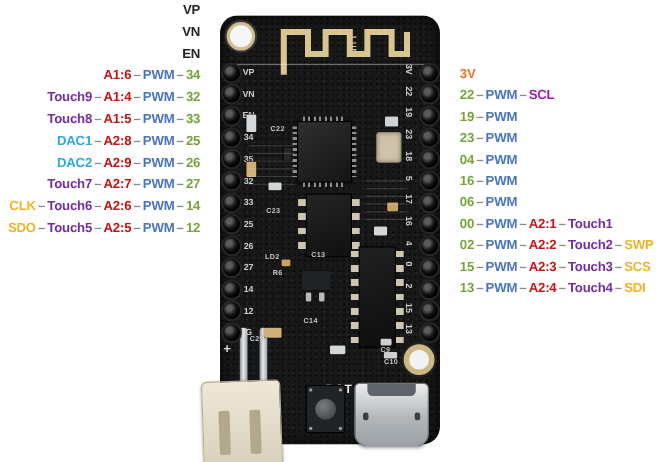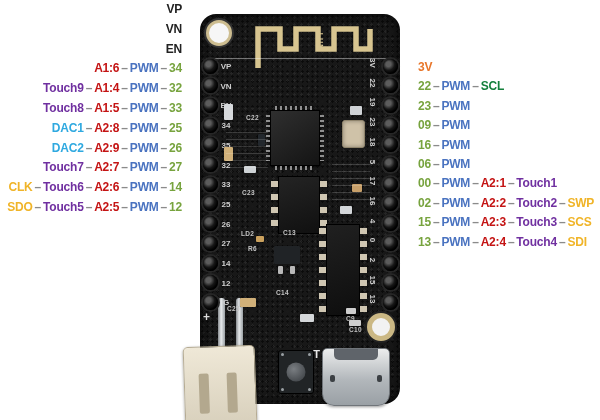--- a/index.html
+++ b/index.html
@@ -224,23 +224,24 @@
       <div class="trace" style="left: 26px; width: 42px; top: 139px;"></div>
       <div class="trace" style="left: 132px; width: 38px; top: 171px;"></div>
       <div class="trace" style="left: 26px; width: 42px; top: 146px;"></div>
       <div class="trace" style="left: 132px; width: 38px; top: 178px;"></div>
       <div class="trace" style="left: 26px; width: 42px; top: 153px;"></div>
       <div class="trace" style="left: 132px; width: 38px; top: 185px;"></div>
     </div>
 
   <div id="right-labels" class="labelcol">
       <div class="prow" style="height: 19.4px; line-height: 19.4px;"><span style="color: rgb(232, 118, 42);">3V</span></div>
-      <div class="prow" style="height: 19.4px; line-height: 19.4px;"><span style="color: rgb(119, 163, 62);">22</span><span class="dash" style="color: rgb(139, 139, 139);">–</span><span style="color: rgb(74, 115, 192);">PWM</span><span class="dash" style="color: rgb(139, 139, 139);">–</span><span style="color: #15803d; margin-top: 20px;">SCL</span></div>
+      <div class="prow" style="height: 19.4px; line-height: 19.4px;"><span style="color: rgb(119, 163, 62);">22</span><span class="dash" style="color: rgb(139, 139, 139);">–</span><span style="color: rgb(74, 115, 192);">PWM</span><span class="dash" style="color: rgb(139, 139, 139);">–</span><span style="color: #a21caf; margin-top: 20px;">SCL</span></div>
+      <div class="prow" style="height: 19.4px; line-height: 19.4px;"><span style="color: rgb(119, 163, 62);">19</span><span class="dash" style="color: rgb(139, 139, 139);">–</span><span style="color: rgb(74, 115, 192);">PWM</span></div>
       <div class="prow" style="height: 19.4px; line-height: 19.4px;"><span style="color: rgb(119, 163, 62);">23</span><span class="dash" style="color: rgb(139, 139, 139);">–</span><span style="color: rgb(74, 115, 192);">PWM</span></div>
-      <div class="prow" style="height: 19.4px; line-height: 19.4px;"><span style="color: rgb(119, 163, 62);">09</span><span class="dash" style="color: rgb(139, 139, 139);">–</span><span style="color: rgb(74, 115, 192);">PWM</span></div>
+      <div class="prow" style="height: 19.4px; line-height: 19.4px;"><span style="color: rgb(119, 163, 62);">04</span><span class="dash" style="color: rgb(139, 139, 139);">–</span><span style="color: rgb(74, 115, 192);">PWM</span></div>
       <div class="prow" style="height: 19.4px; line-height: 19.4px;"><span style="color: rgb(119, 163, 62);">16</span><span class="dash" style="color: rgb(139, 139, 139);">–</span><span style="color: rgb(74, 115, 192);">PWM</span></div>
       <div class="prow" style="height: 19.4px; line-height: 19.4px;"><span style="color: rgb(119, 163, 62);">06</span><span class="dash" style="color: rgb(139, 139, 139);">–</span><span style="color: rgb(74, 115, 192);">PWM</span></div>
       <div class="prow" style="height: 19.4px; line-height: 19.4px;"><span style="color: rgb(119, 163, 62);">00</span><span class="dash" style="color: rgb(139, 139, 139);">–</span><span style="color: rgb(74, 115, 192);">PWM</span><span class="dash" style="color: rgb(139, 139, 139);">–</span><span style="color: rgb(196, 20, 20);">A2:1</span><span class="dash" style="color: rgb(139, 139, 139);">–</span><span style="color: rgb(112, 48, 160);">Touch1</span></div>
       <div class="prow" style="height: 19.4px; line-height: 19.4px;"><span style="color: rgb(119, 163, 62);">02</span><span class="dash" style="color: rgb(139, 139, 139);">–</span><span style="color: rgb(74, 115, 192);">PWM</span><span class="dash" style="color: rgb(139, 139, 139);">–</span><span style="color: rgb(196, 20, 20);">A2:2</span><span class="dash" style="color: rgb(139, 139, 139);">–</span><span style="color: rgb(112, 48, 160);">Touch2</span><span class="dash" style="color: rgb(139, 139, 139);">–</span><span style="color: rgb(240, 180, 40);">SWP</span></div>
       <div class="prow" style="height: 19.4px; line-height: 19.4px;"><span style="color: rgb(119, 163, 62);">15</span><span class="dash" style="color: rgb(139, 139, 139);">–</span><span style="color: rgb(74, 115, 192);">PWM</span><span class="dash" style="color: rgb(139, 139, 139);">–</span><span style="color: rgb(196, 20, 20);">A2:3</span><span class="dash" style="color: rgb(139, 139, 139);">–</span><span style="color: rgb(112, 48, 160);">Touch3</span><span class="dash" style="color: rgb(139, 139, 139);">–</span><span style="color: rgb(240, 180, 40);">SCS</span></div>
       <div class="prow" style="height: 19.4px; line-height: 19.4px;"><span style="color: rgb(119, 163, 62);">13</span><span class="dash" style="color: rgb(139, 139, 139);">–</span><span style="color: rgb(74, 115, 192);">PWM</span><span class="dash" style="color: rgb(139, 139, 139);">–</span><span style="color: rgb(196, 20, 20);">A2:4</span><span class="dash" style="color: rgb(139, 139, 139);">–</span><span style="color: rgb(112, 48, 160);">Touch4</span><span class="dash" style="color: rgb(139, 139, 139);">–</span><span style="color: rgb(240, 180, 40);">SDI</span></div>
     </div>
 </div>
 
 </body></html>

